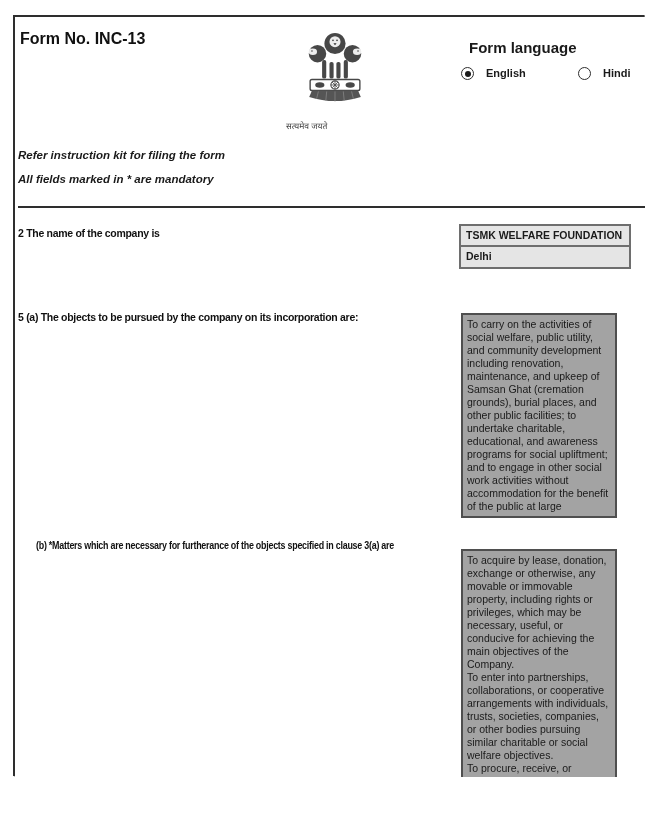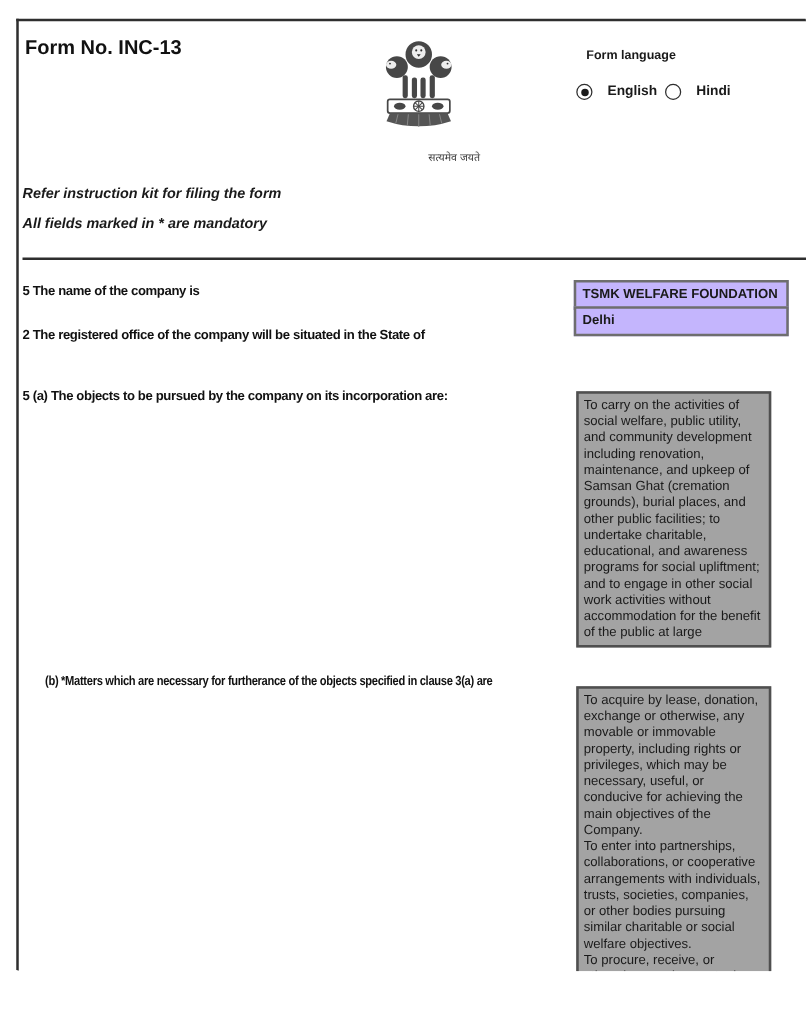--- a/index.html
+++ b/index.html
@@ -11,39 +11,39 @@
   
   .page-border{left:13px;top:15px;width:632px;height:796px;border-left:2px solid #2e2e2e;border-top:2px solid #2e2e2e;}
   .form-title{left:20px;top:30px;font-size:16px;font-weight:bold;color:#111;}
   .emoa{left:18px;top:76px;font-size:11.5px;font-weight:bold;}
   .pursuant{left:18px;top:92px;font-size:11px;font-weight:bold;line-height:16px;white-space:pre-line;width:310px;}
   .note{left:18px;font-size:11.5px;font-style:italic;font-weight:600;}
   .note1{top:149px;}
   .note2{top:173px;}
   .hr{left:18px;top:206px;width:627px;height:0;border-top:2px solid #2e2e2e;}
 
-  .lang-label{left:469px;top:39px;font-size:10px;font-weight:bold;}
+  .lang-label{left:469px;top:39px;font-size:15px;font-weight:bold;}
   .radio-item{display:flex;align-items:flex-start;gap:12px;top:67px;}
   .radio-en{left:461px;}
-  .radio-hi{left:532px;}
+  .radio-hi{left:578px;}
   .radio{width:11px;height:11px;border:1.5px solid #2e2e2e;border-radius:50%;background:#fff;position:relative;flex:0 0 auto;}
   .radio.checked::after{content:"";position:absolute;left:2.5px;top:2.5px;width:6px;height:6px;border-radius:50%;background:#1a1a1a;}
   .radio-label{font-size:11px;font-weight:bold;}
 
   .emblem{left:300px;top:27px;width:70px;height:92px;}
-  .emblem-caption{left:286px;top:120px;width:98px;text-align:right;font-size:8.5px;color:#3c3c3c;}
+  .emblem-caption{left:286px;top:120px;width:98px;text-align:left;font-size:8.5px;color:#3c3c3c;}
 
   .field-label{font-size:10.5px;font-weight:bold;letter-spacing:-0.3px;color:#111;white-space:nowrap;}
   .lbl-1{left:18px;top:227px;}
   .lbl-2{left:18px;top:262px;}
   .lbl-3a{left:18px;top:311px;}
   .lbl-3b{left:36px;top:539px;transform:scaleX(0.85);transform-origin:0 50%;}
 
   .value-box{
-    left:459px;width:158px;height:20px;border:2px solid #6e6e6e;background:#c4b5fd;
+    left:459px;width:158px;height:20px;border:2px solid #6e6e6e;background:#e5e5e5;
     font-size:10.5px;font-weight:600;line-height:19px;padding:0 5px;white-space:nowrap;overflow:hidden;
     box-sizing:content-box;
   }
   .box-1{top:224px;}
   .box-2{top:245px;}
 
   .textarea-box{
     left:461px;width:156px;border:2px solid #4f4f4f;background:#a3a3a3;
     font-size:10.5px;line-height:13px;padding:3px 4px;white-space:pre-wrap;overflow:hidden;
     box-sizing:border-box;color:#1a1a1a;
@@ -111,24 +111,23 @@
   </div>
   <div class="abs radio-item radio-hi">
     <span class="radio"></span>
     <span class="radio-label">Hindi</span>
   </div>
 
   <div class="abs note note2">All fields marked in * are mandatory</div>
   <div class="abs note note1">Refer instruction kit for filing the form</div>
   <div class="abs hr"></div>
 
-  <div class="abs field-label lbl-1">5 The name of the company is</div>
+  <div class="abs field-label lbl-1">2 The name of the company is</div>
   <div class="abs value-box box-1">TSMK WELFARE FOUNDATION</div>
 
-  <div class="abs field-label lbl-2">2 The registered office of the company will be situated in the State of</div>
   <div class="abs value-box box-2">Delhi</div>
 
   <div class="abs field-label lbl-3a">5 (a) The objects to be pursued by the company on its incorporation are:</div>
   <div class="abs textarea-box box-3a">To carry on the activities of social welfare, public utility, and community development including renovation, maintenance, and upkeep of Samsan Ghat (cremation grounds), burial places, and other public facilities; to undertake charitable, educational, and awareness programs for social upliftment; and to engage in other social work activities without accommodation for the benefit of the public at large</div>
 
   <div class="abs field-label lbl-3b">(b) *Matters which are necessary for furtherance of the objects specified in clause 3(a) are</div>
   <div class="abs textarea-box box-3b">To acquire by lease, donation, exchange or otherwise, any movable or immovable property, including rights or privileges, which may be necessary, useful, or conducive for achieving the main objectives of the Company.
 To enter into partnerships, collaborations, or cooperative arrangements with individuals, trusts, societies, companies, or other bodies pursuing similar charitable or social welfare objectives.
 To procure, receive, or otherwise acquire any tools, machinery, equipment, devices, vehicles, or other articles that may be necessary or beneficial for the implementation of the</div>
 

